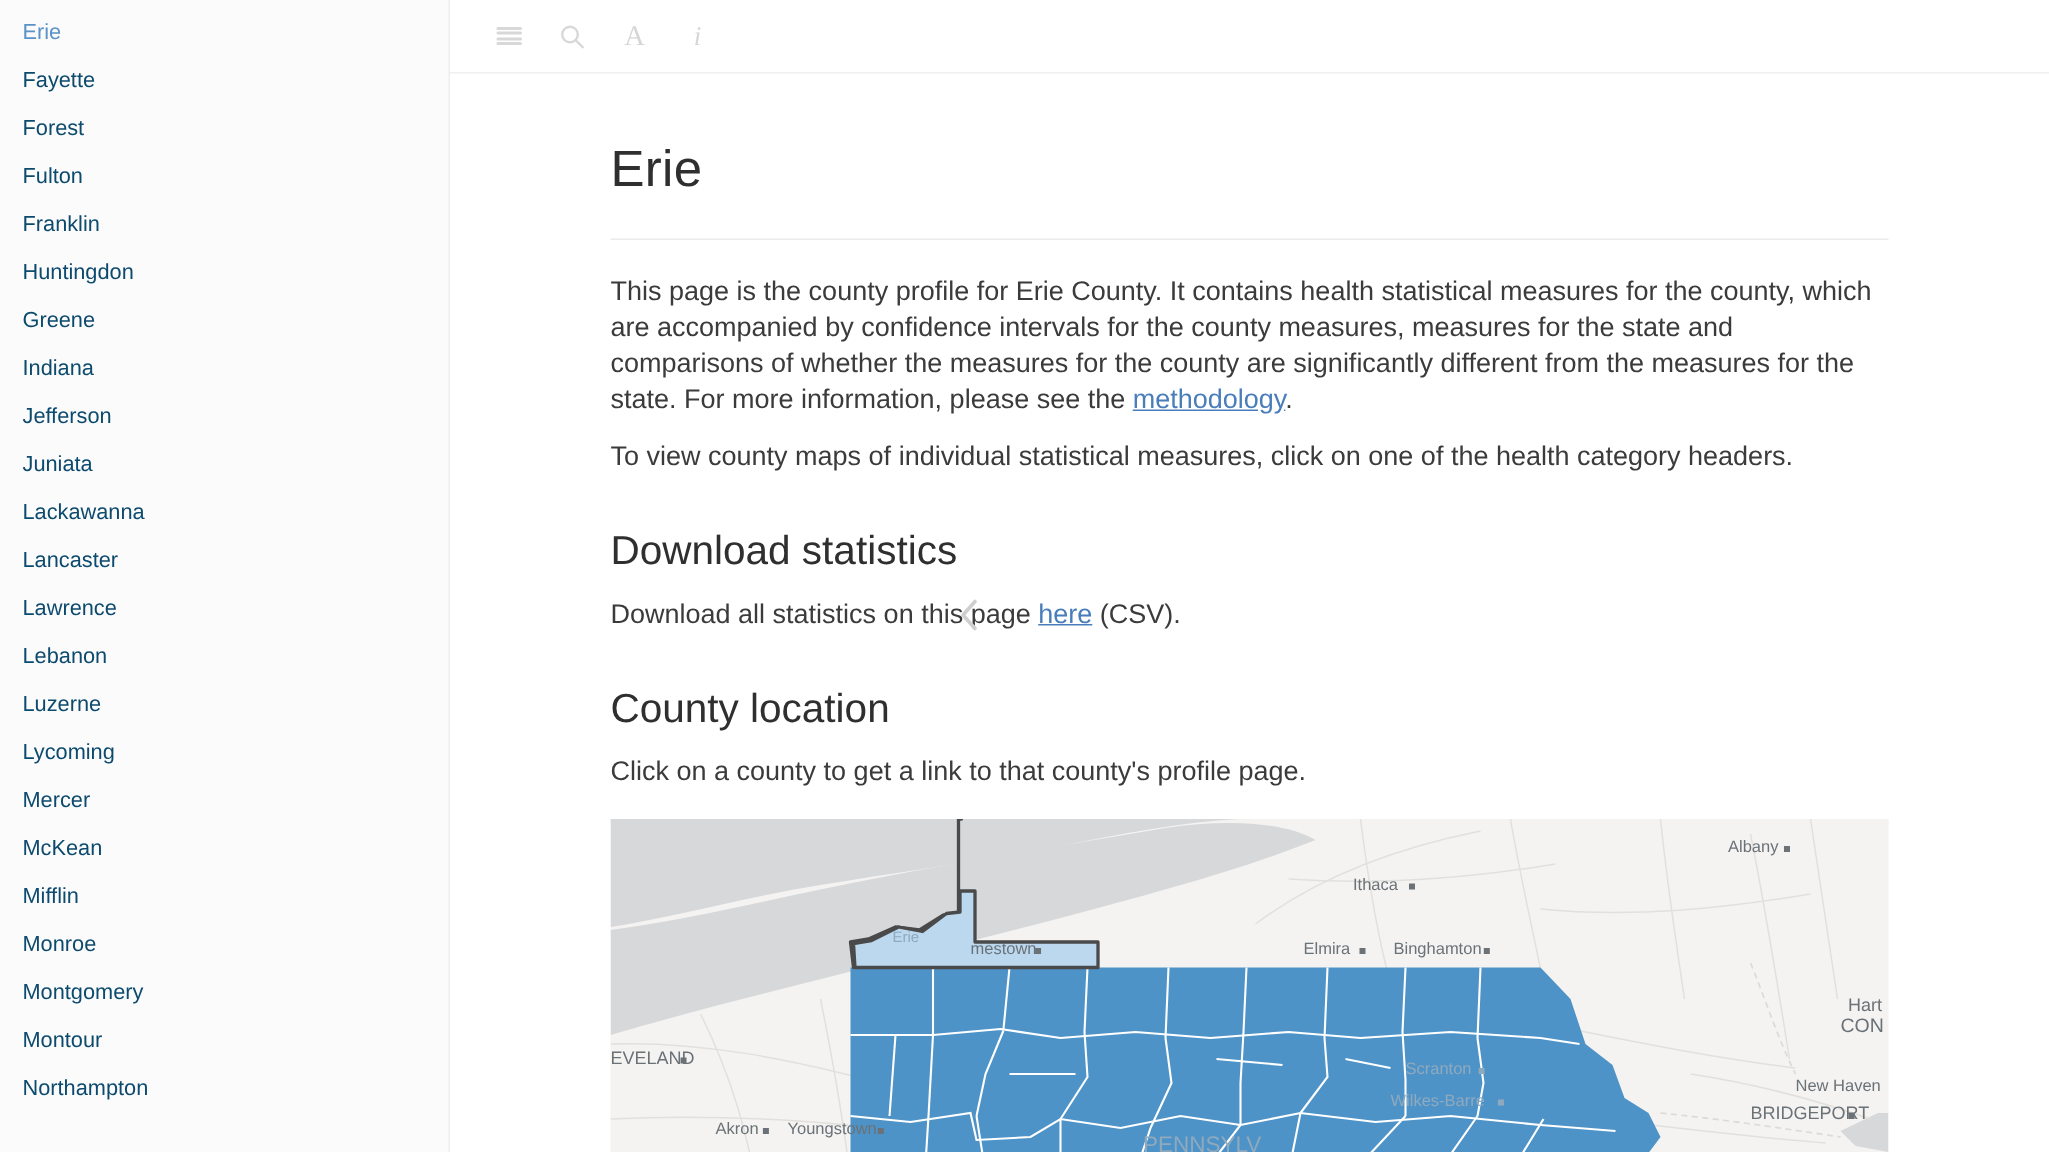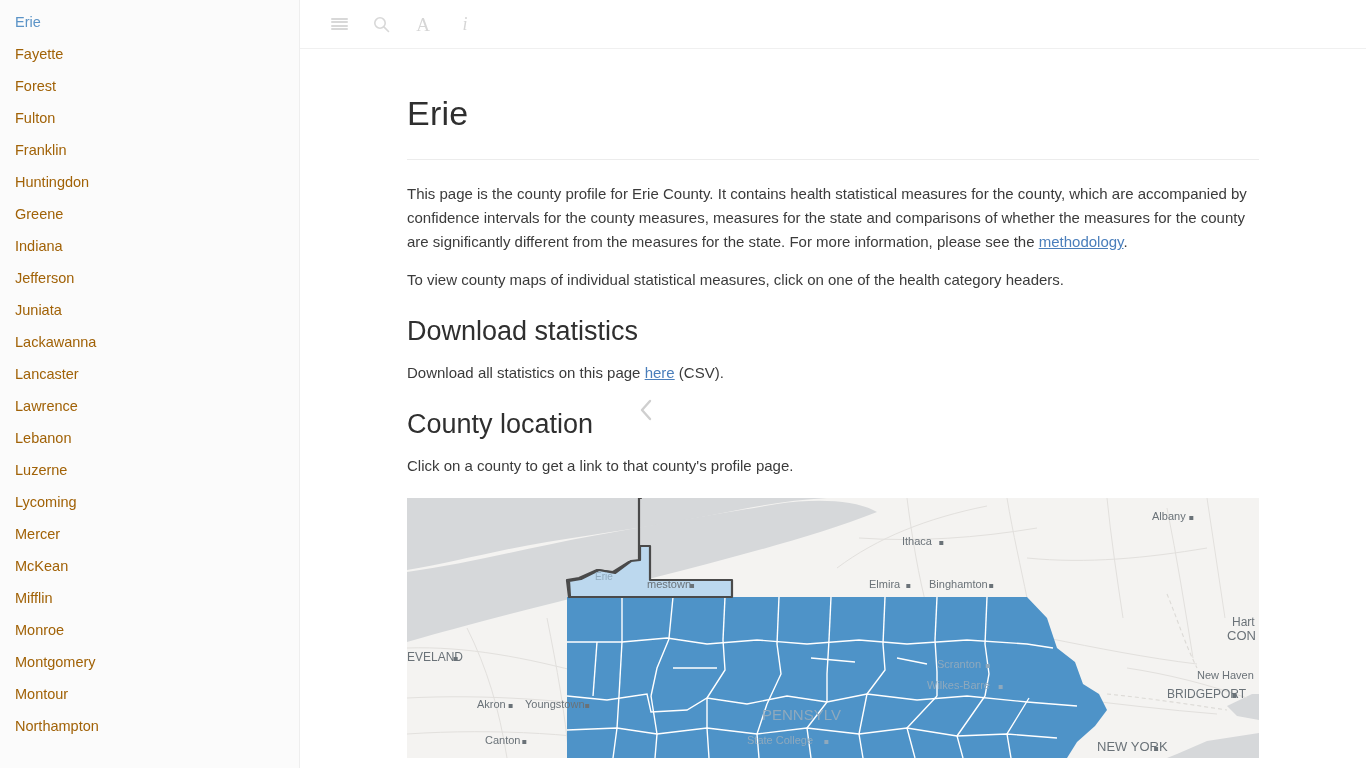--- a/index.html
+++ b/index.html
@@ -20,21 +20,21 @@
     overflow: hidden;
     flex: 0 0 300px;
     padding-top: 6px;
     position: relative;
   }
   .sidebar-list { list-style: none; }
   .sidebar-item {
     height: 32px; line-height: 32px;
     padding-left: 15px;
     font-size: 14.5px;
-    color: #a16207;
+    color: #0c4a6e;
     white-space: nowrap;
     cursor: pointer;
   }
   .sidebar-item.active { color: #5b93c7; }
 
   
   .main {
     flex: 1 1 auto; height: 768px;
     position: relative;
     background: #ffffff;
@@ -85,34 +85,34 @@
     color: #2f2f2f;
     padding-top: 45px;
     letter-spacing: .2px;
   }
   .rule {
     border: none;
     border-top: 1px solid #ececec;
     margin: 26px 0 22px 0;
   }
   p.body {
-    font-size: 15px;
+    font-size: 18px;
     line-height: 24px;
     color: #3b3b3b;
     margin-bottom: 14px;
   }
   a.link {
     color: #4a7ebb;
     text-decoration: underline;
   }
   h2.section {
     font-size: 27px;
     font-weight: 400;
     color: #2f2f2f;
-    margin-top: 24px;
+    margin-top: 36px;
     margin-bottom: 14px;
   }
   .map-wrap {
     width: 852px;
     height: 260px;
     margin-top: 20px;
     overflow: hidden;
     position: relative;
     background: #f3f2f0;
     cursor: pointer;

